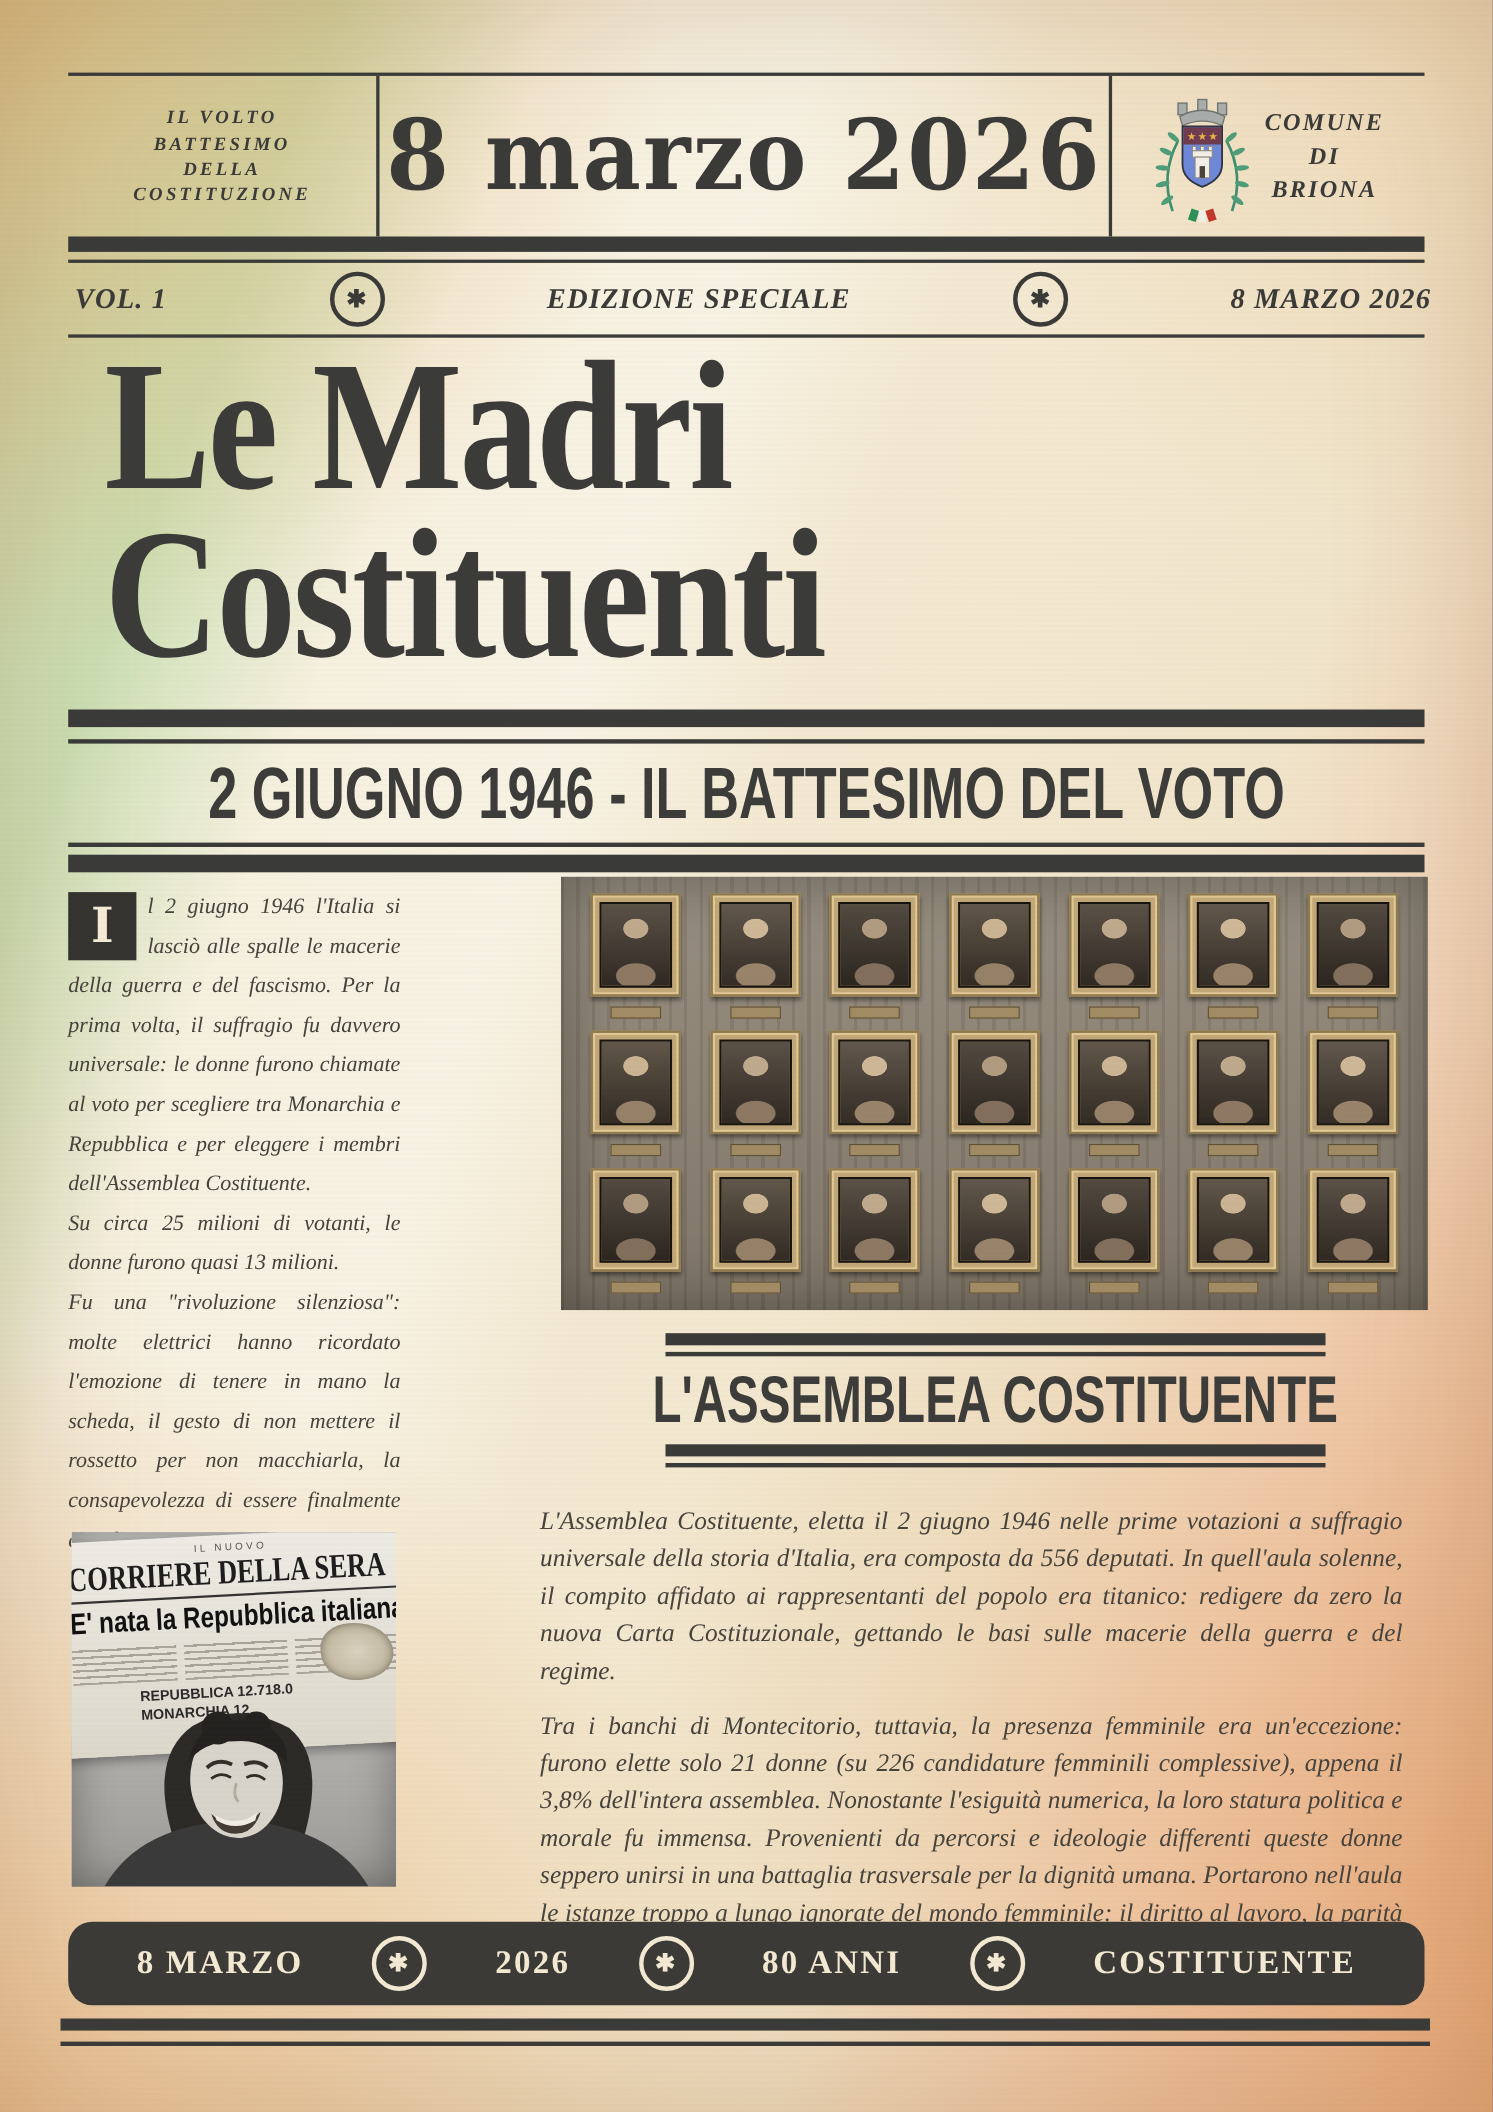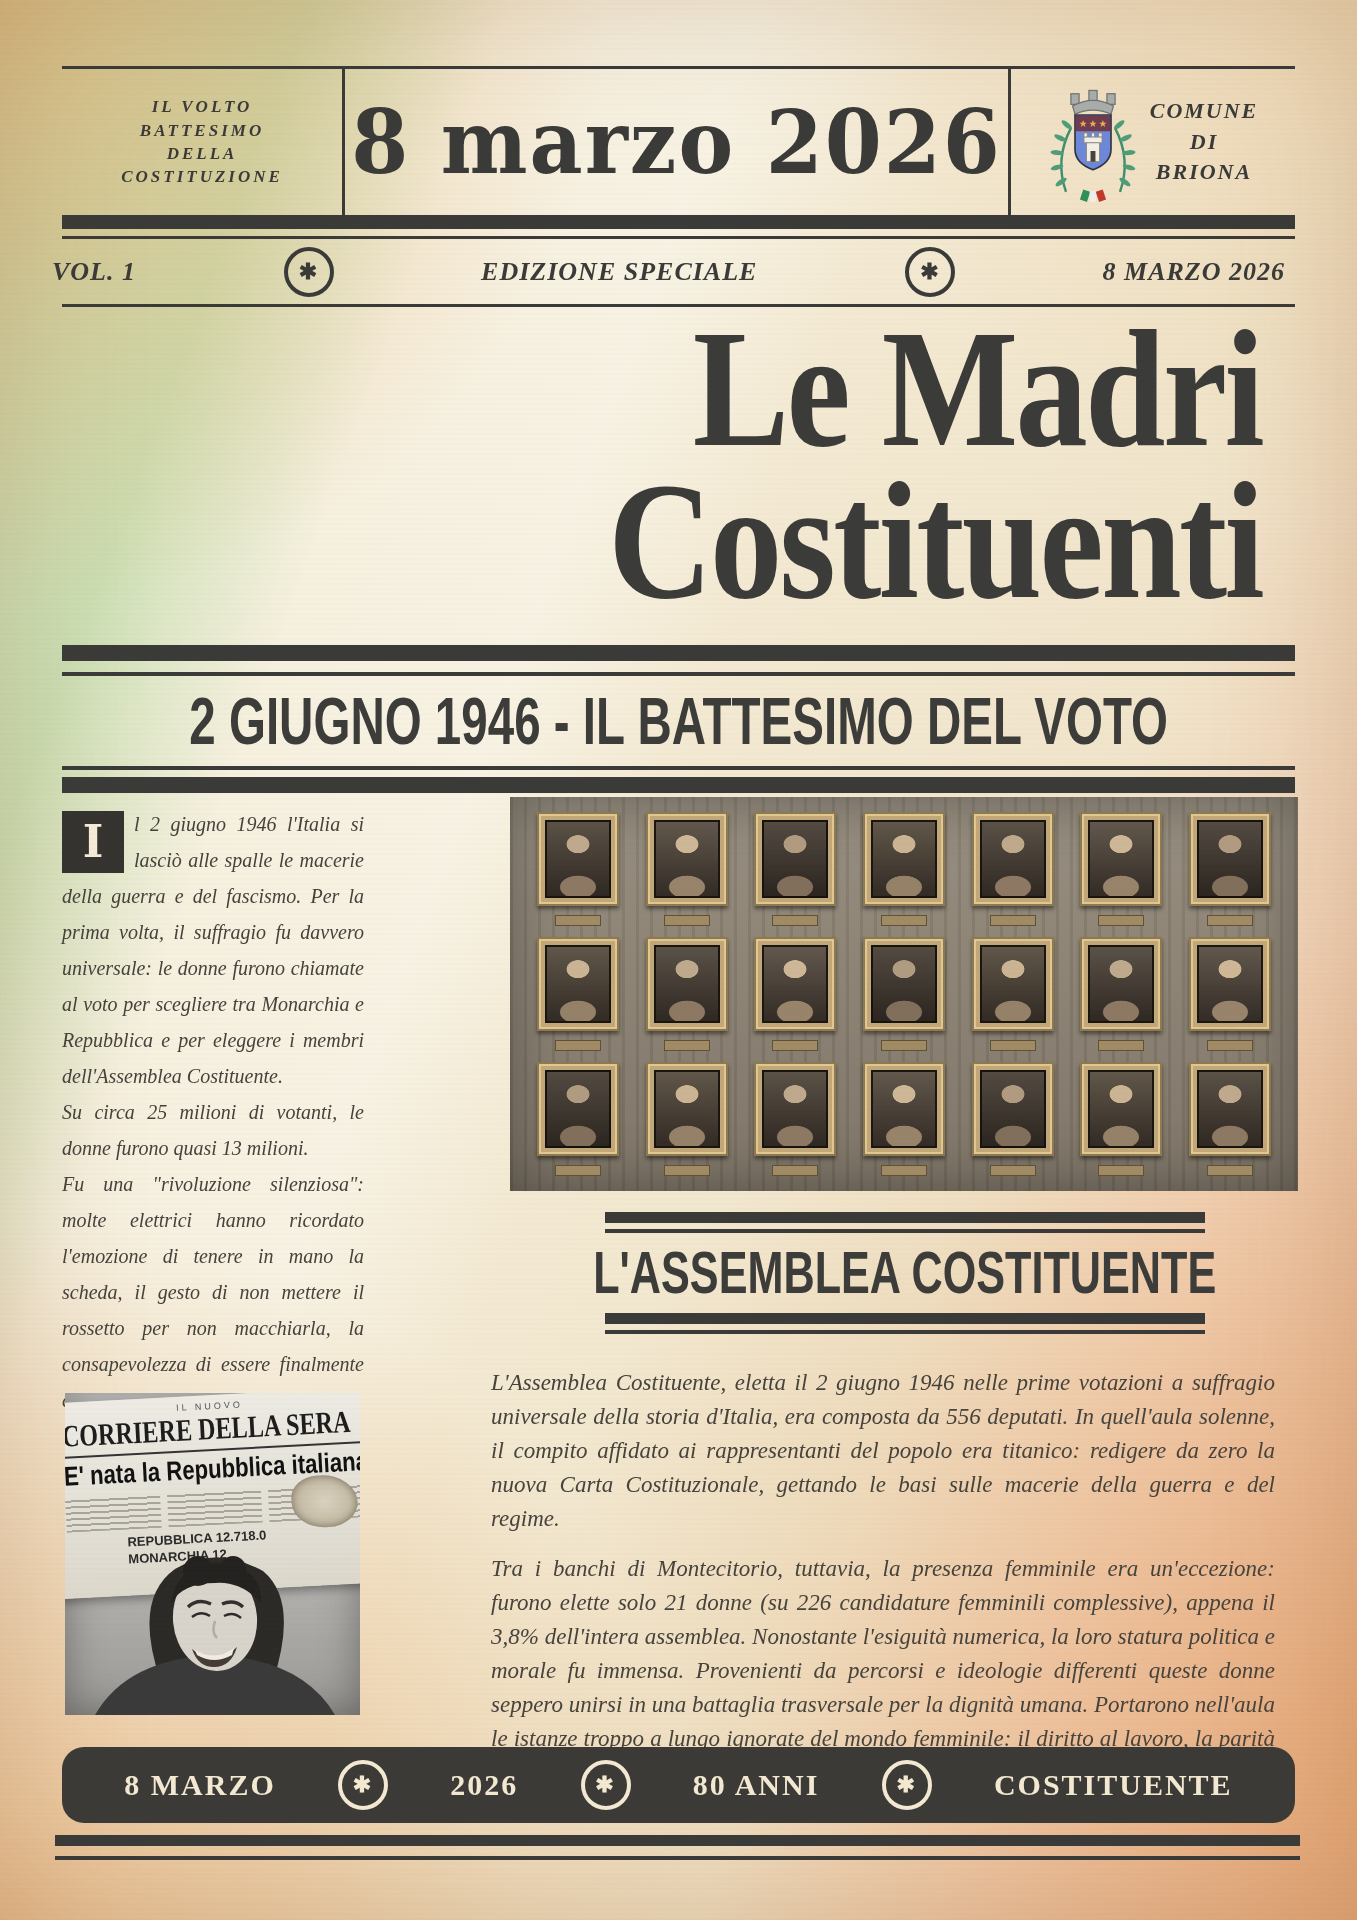--- a/index.html
+++ b/index.html
@@ -31,28 +31,28 @@
   .m-cell{display:flex;align-items:center;justify-content:center;}
   .m-left{width:280px;border-right:3px solid #3a3a38;}
   .tagline{font-style:italic;font-weight:700;font-size:17px;letter-spacing:3px;line-height:1.38;text-align:center;}
   .m-center{flex:1;border-right:3px solid #3a3a38;}
   .blackletter{font-family:"DejaVu Serif",serif;font-weight:700;font-size:82px;letter-spacing:2px;transform:scaleY(1.08);}
   .m-right{width:284px;gap:12px;}
   .comune{font-style:italic;font-weight:700;font-size:22px;letter-spacing:2px;line-height:1.4;text-align:center;}
 
   .bar-a{left:62px;top:215px;width:1233px;height:14px;}
   .line-a{left:62px;top:236px;width:1233px;height:3px;}
-  .infobar{left:52px;top:241px;width:1233px;height:62px;display:flex;align-items:center;justify-content:space-between;
+  .infobar{left:68px;top:241px;width:1233px;height:62px;display:flex;align-items:center;justify-content:space-between;
            font-style:italic;font-weight:700;font-size:26px;letter-spacing:1px;}
   .circ-ast{width:42px;height:42px;border:4px solid #3a3a38;border-radius:50%;display:flex;align-items:center;justify-content:center;
             font-style:normal;font-size:22px;font-weight:700;line-height:1;}
   .line-b{left:62px;top:304px;width:1233px;height:3px;}
 
   
-  .headline{left:0;top:312px;width:1357px;text-align:right;}
+  .headline{left:0;top:312px;width:1357px;text-align:left;}
   .headline span{display:block;font-weight:700;font-size:168px;line-height:152px;letter-spacing:-3px;
                  transform:scaleX(.86);transform-origin:center;color:#3b3b39;}
 
   
   .s1-bar1{left:62px;top:645px;width:1233px;height:16px;}
   .s1-line1{left:62px;top:672px;width:1233px;height:4px;}
   .s1-title{left:62px;top:678px;width:1233px;height:86px;display:flex;align-items:center;justify-content:center;}
   .cond{font-family:"Liberation Sans",sans-serif;font-weight:700;white-space:nowrap;display:inline-block;
         transform:scaleX(.72);transform-origin:center;color:#3c3c3a;}
   .s1-title .cond{font-size:66px;}

